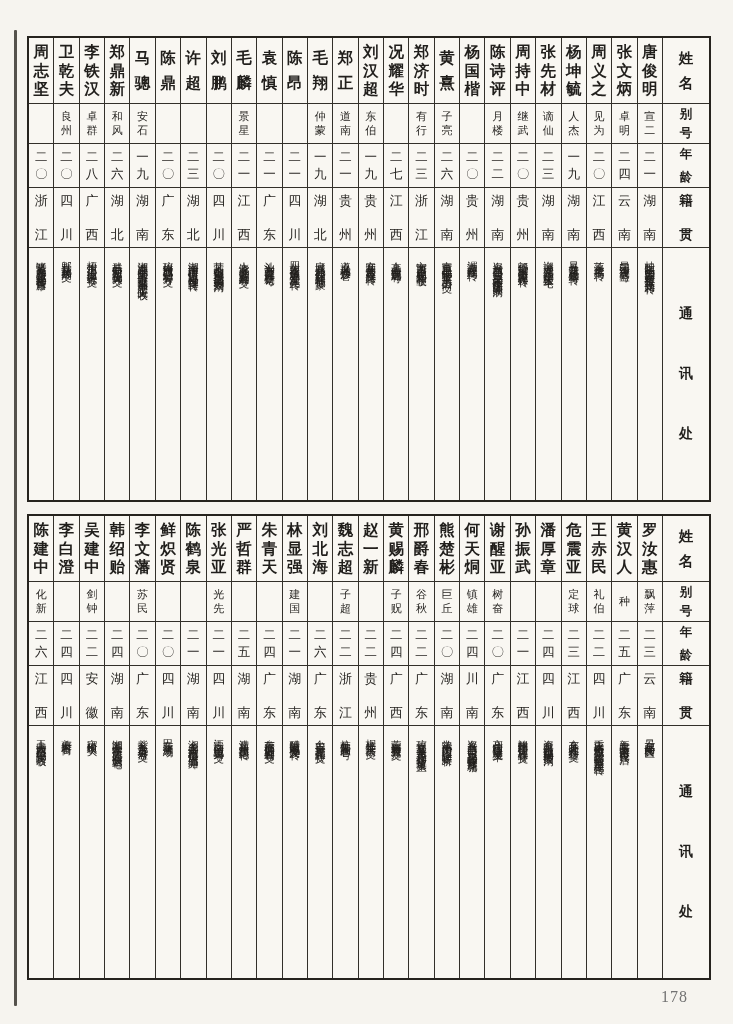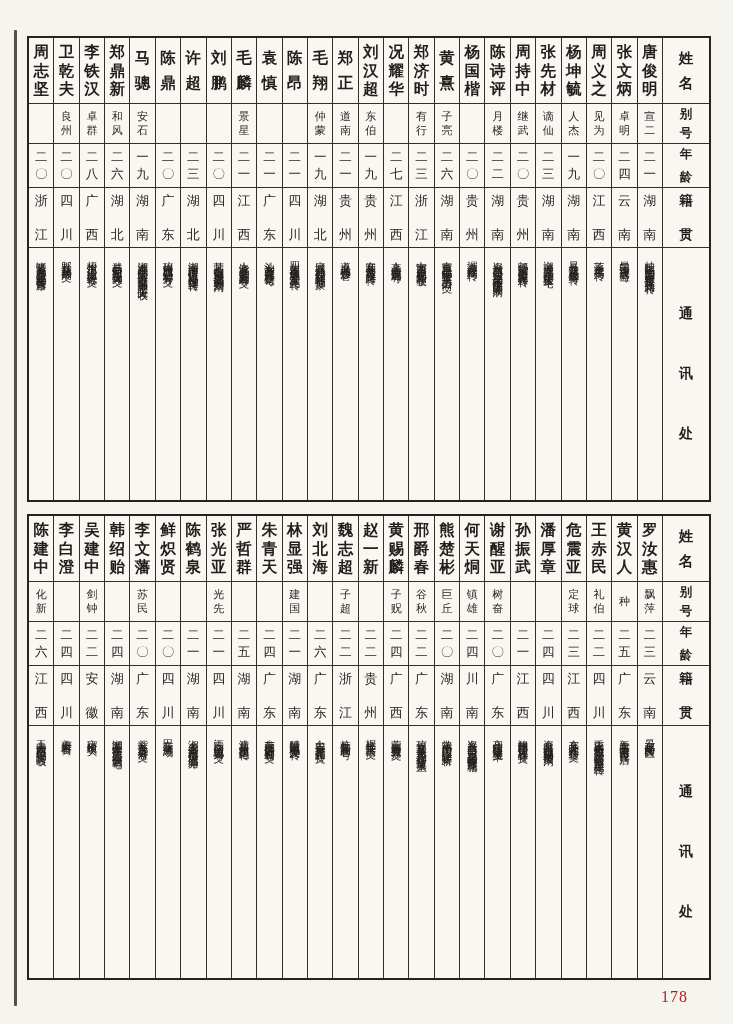--- a/index.html
+++ b/index.html
@@ -54,21 +54,21 @@
     padding-top:5px;max-height:246px;
   }
   .hcol .c-name{font-size:14.5px;font-weight:700;justify-content:space-evenly;}
   .hcol .c-alias{font-size:12.5px;font-weight:700;justify-content:space-between;padding:4px 0;}
   .hcol .c-age{font-size:12.5px;font-weight:700;justify-content:space-between;padding:4px 0;gap:0;}
   .hcol .c-orig{font-size:13.5px;font-weight:700;}
   .hcol .c-addr{flex-direction:column;justify-content:center;gap:46px;font-size:14px;font-weight:700;align-items:center;}
   .split span{display:block;}
   .page-num{
     position:absolute;right:45px;top:988px;
-    font-size:16px;letter-spacing:1px;color:#b91c1c;
+    font-size:16px;letter-spacing:1px;color:#737373;
   }
 </style>
 </head>
 <body>
 
 <div class="page">
   <div class="scan-line"></div>
 
   <div class="roster t1">
     <div class="col">

